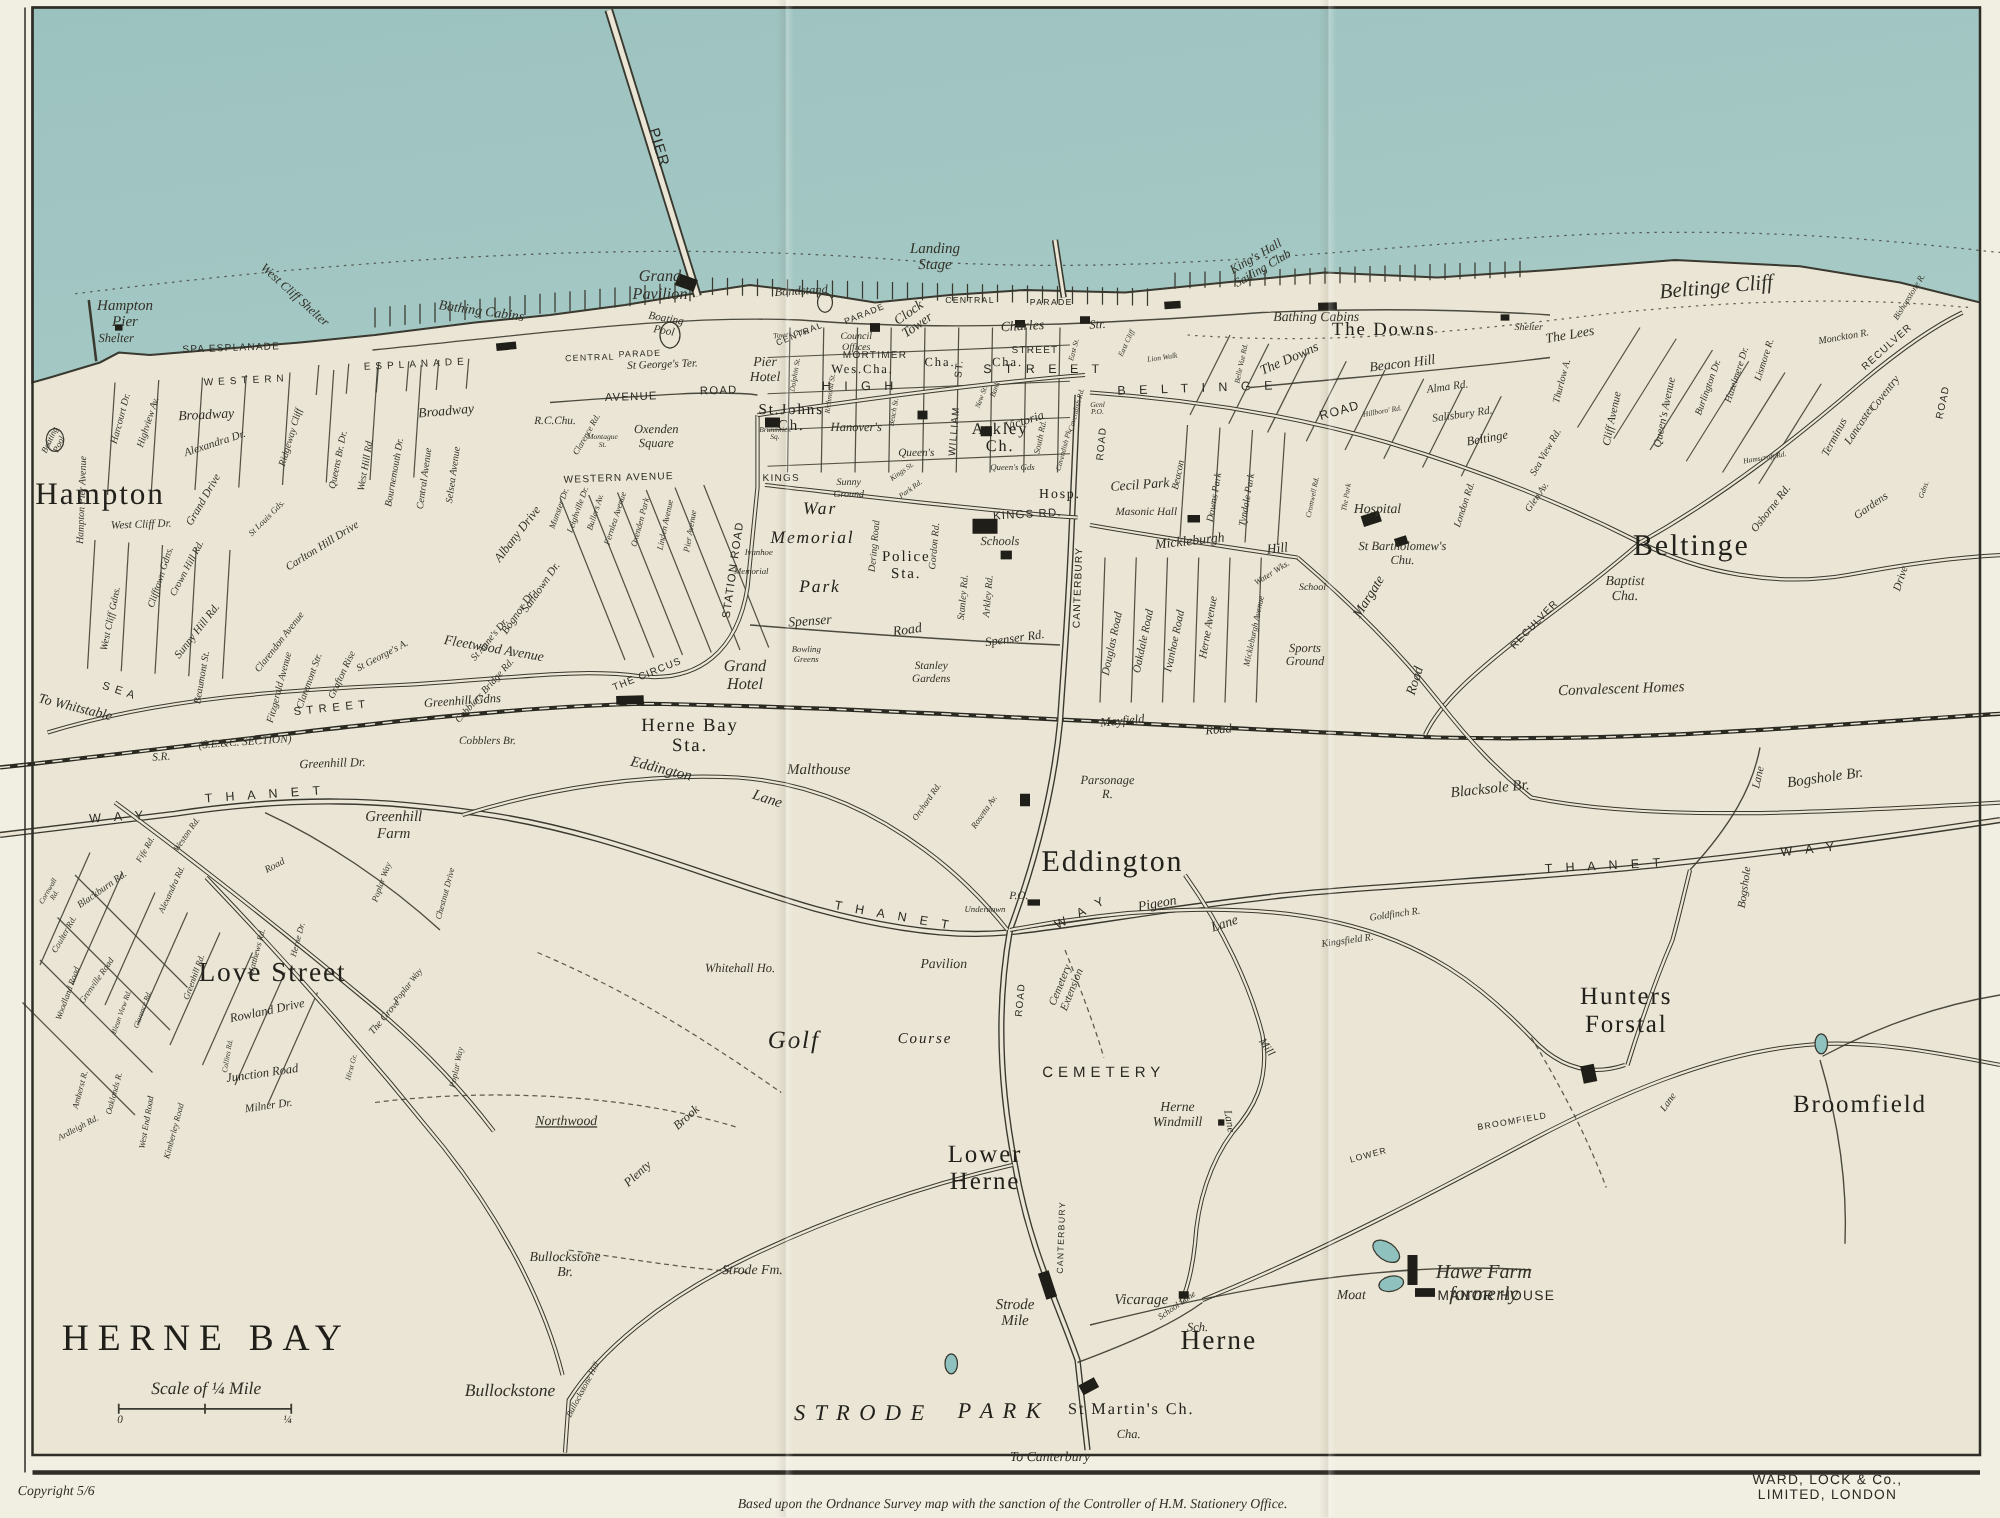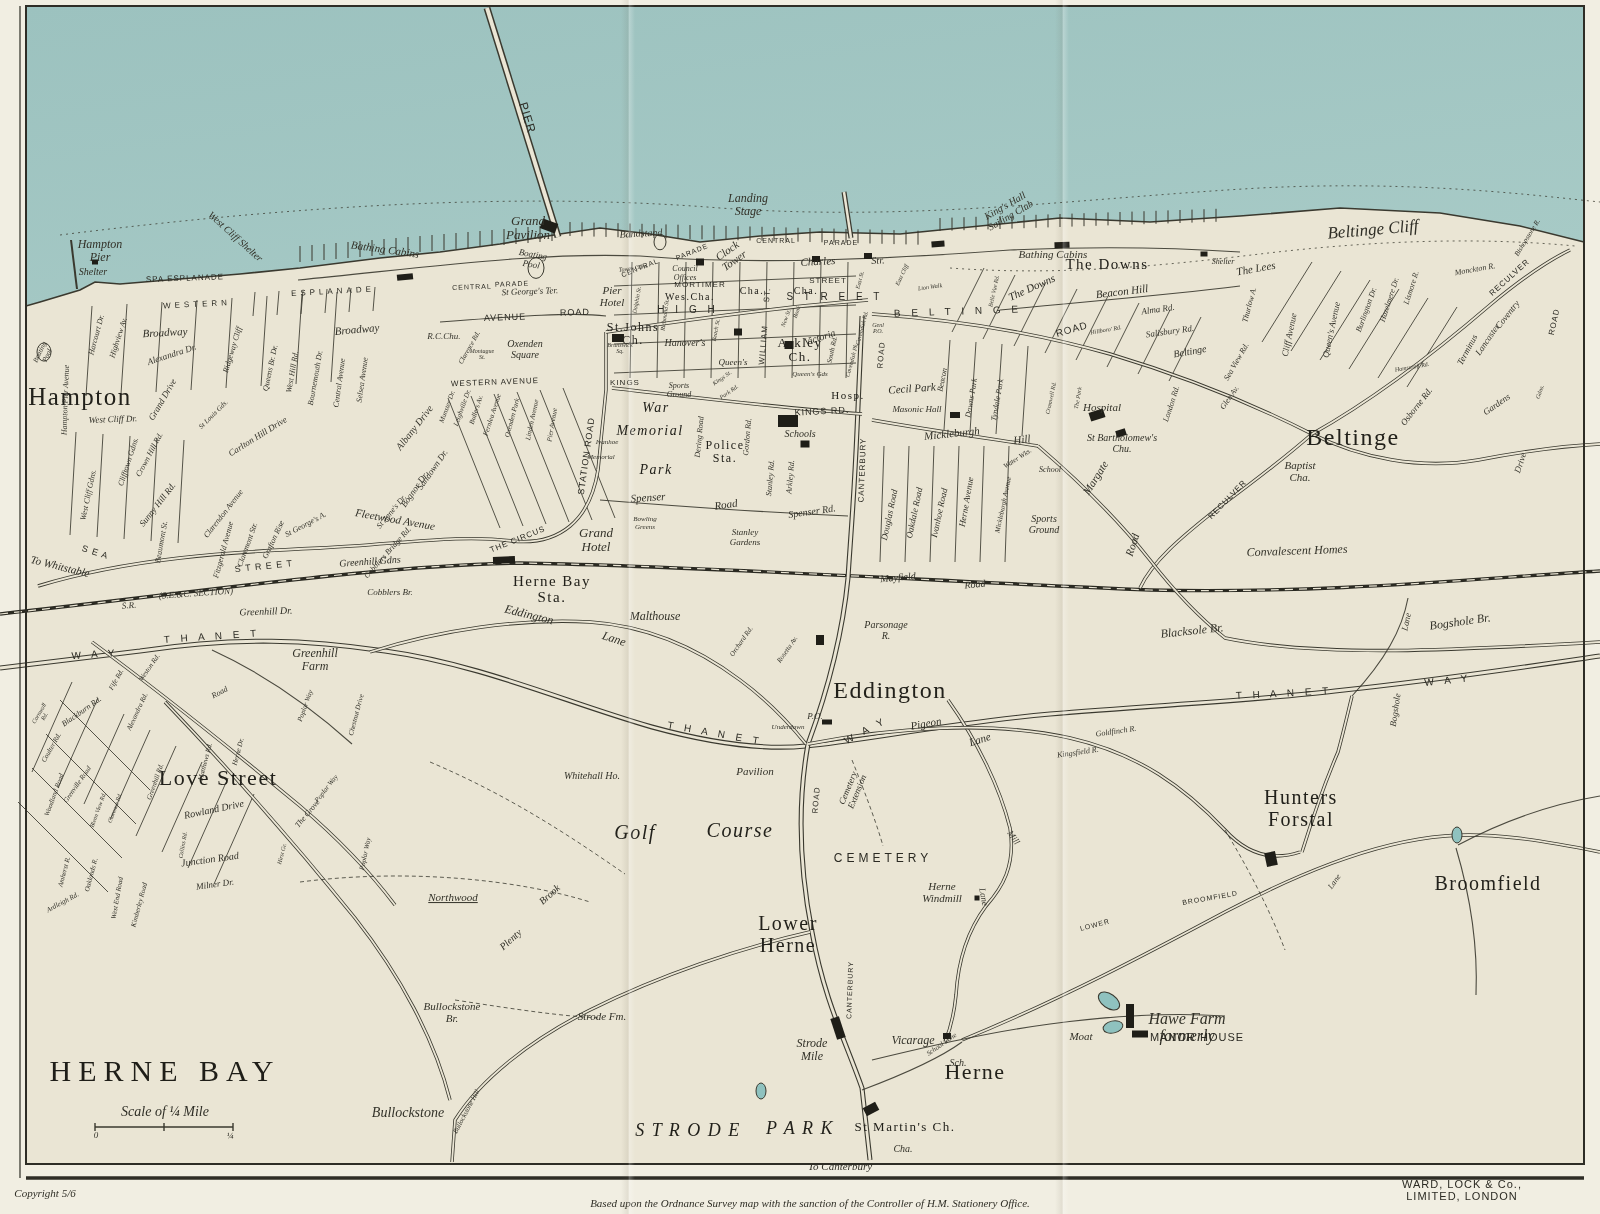--- a/index.html
+++ b/index.html
@@ -370,21 +370,21 @@
       <div class="lb t1" style="left: 552px; top: 589px; font-size: 15px; transform: translate(-50%, -50%) rotate(0deg);">Herne Bay
 Sta.</div>
       <div class="lb it" style="left: 390px; top: 593px; font-size: 9px; transform: translate(-50%, -50%) rotate(0deg);">Cobblers Br.</div>
       <div class="lb sc" style="left: 529px; top: 615px; font-size: 12px; transform: translate(-50%, -50%) rotate(14deg);">Eddington</div>
       <div class="lb sc" style="left: 614px; top: 639px; font-size: 12px; transform: translate(-50%, -50%) rotate(18deg);">Lane</div>
       <div class="lb capsp" style="left: 212px; top: 637px; font-size: 10px; transform: translate(-50%, -50%) rotate(-4deg);">T H A N E T</div>
       <div class="lb capsp" style="left: 95px; top: 655px; font-size: 10px; transform: translate(-50%, -50%) rotate(-4deg);">W A Y</div>
       <div class="lb it" style="left: 315px; top: 660px; font-size: 12px; transform: translate(-50%, -50%) rotate(0deg);">Greenhill
 Farm</div>
       <div class="lb cap" style="left: 625px; top: 383px; font-size: 8px; transform: translate(-50%, -50%) rotate(0deg);">KINGS</div>
-      <div class="lb rd" style="left: 679px; top: 391px; font-size: 8px; transform: translate(-50%, -50%) rotate(0deg);">Sports
+      <div class="lb rd" style="left: 679px; top: 391px; font-size: 8px; transform: translate(-50%, -50%) rotate(0deg);">Sunny
 Ground</div>
       <div class="lb t1 it" style="left: 656px; top: 408px; font-size: 14px; transform: translate(-50%, -50%) rotate(0deg);">War</div>
       <div class="lb t1 it" style="left: 650px; top: 431px; font-size: 14px; transform: translate(-50%, -50%) rotate(0deg);">Memorial</div>
       <div class="lb t1 it" style="left: 656px; top: 470px; font-size: 14px; transform: translate(-50%, -50%) rotate(0deg);">Park</div>
       <div class="lb rd" style="left: 607px; top: 443px; font-size: 7px; transform: translate(-50%, -50%) rotate(0deg);">Ivanhoe</div>
       <div class="lb rd" style="left: 601px; top: 458px; font-size: 7px; transform: translate(-50%, -50%) rotate(0deg);">Memorial</div>
       <div class="lb rd" style="left: 645px; top: 484px; font-size: 7px; transform: translate(-50%, -50%) rotate(0deg); margin-top: 40px;">Bowling
 Greens</div>
       <div class="lb t1" style="left: 725px; top: 452px; font-size: 12px; transform: translate(-50%, -50%) rotate(0deg);">Police
 Sta.</div>
@@ -535,21 +535,21 @@
       <div class="lb rd" style="left: 788px; top: 728px; font-size: 7px; transform: translate(-50%, -50%) rotate(0deg);">Underdown</div>
       <div class="lb it" style="left: 886px; top: 631px; font-size: 10px; transform: translate(-50%, -50%) rotate(0deg);">Parsonage
 R.</div>
       <div class="lb rd" style="left: 742px; top: 642px; font-size: 7px; transform: translate(-50%, -50%) rotate(-55deg);">Orchard Rd.</div>
       <div class="lb rd" style="left: 788px; top: 650px; font-size: 7px; transform: translate(-50%, -50%) rotate(-55deg);">Rosetta Av.</div>
       <div class="lb it" style="left: 755px; top: 772px; font-size: 11px; transform: translate(-50%, -50%) rotate(0deg);">Pavilion</div>
       <div class="lb rd" style="left: 853px; top: 790px; font-size: 9px; transform: translate(-50%, -50%) rotate(-68deg);">Cemetery
 Extension</div>
       <div class="lb capsp" style="left: 883px; top: 858px; font-size: 12px; transform: translate(-50%, -50%) rotate(0deg);">CEMETERY</div>
       <div class="lb t1 it" style="left: 635px; top: 833px; font-size: 20px; transform: translate(-50%, -50%) rotate(0deg);">Golf</div>
-      <div class="lb t1 it" style="left: 740px; top: 831px; font-size: 20px; transform: translate(-50%, -50%) rotate(0deg); font-style: italic;">Course</div>
+      <div class="lb t1 it" style="left: 740px; top: 831px; font-size: 12px; transform: translate(-50%, -50%) rotate(0deg); font-style: italic;">Course</div>
       <div class="lb it" style="left: 592px; top: 776px; font-size: 10px; transform: translate(-50%, -50%) rotate(0deg);">Whitehall Ho.</div>
       <div class="lb it" style="left: 453px; top: 898px; font-size: 11px; transform: translate(-50%, -50%) rotate(0deg); text-decoration: underline;">Northwood</div>
       <div class="lb sc" style="left: 511px; top: 940px; font-size: 10px; transform: translate(-50%, -50%) rotate(-42deg);">Plenty</div>
       <div class="lb sc" style="left: 550px; top: 895px; font-size: 10px; transform: translate(-50%, -50%) rotate(-42deg);">Brook</div>
       <div class="lb it" style="left: 942px; top: 893px; font-size: 11px; transform: translate(-50%, -50%) rotate(0deg);">Herne
 Windmill</div>
       <div class="lb rd" style="left: 1013px; top: 838px; font-size: 9px; transform: translate(-50%, -50%) rotate(55deg);">Mill</div>
       <div class="lb rd" style="left: 983px; top: 897px; font-size: 9px; transform: translate(-50%, -50%) rotate(80deg);">Lane</div>
       <div class="lb t1" style="left: 788px; top: 935px; font-size: 20px; transform: translate(-50%, -50%) rotate(0deg);">Lower
 Herne</div>

